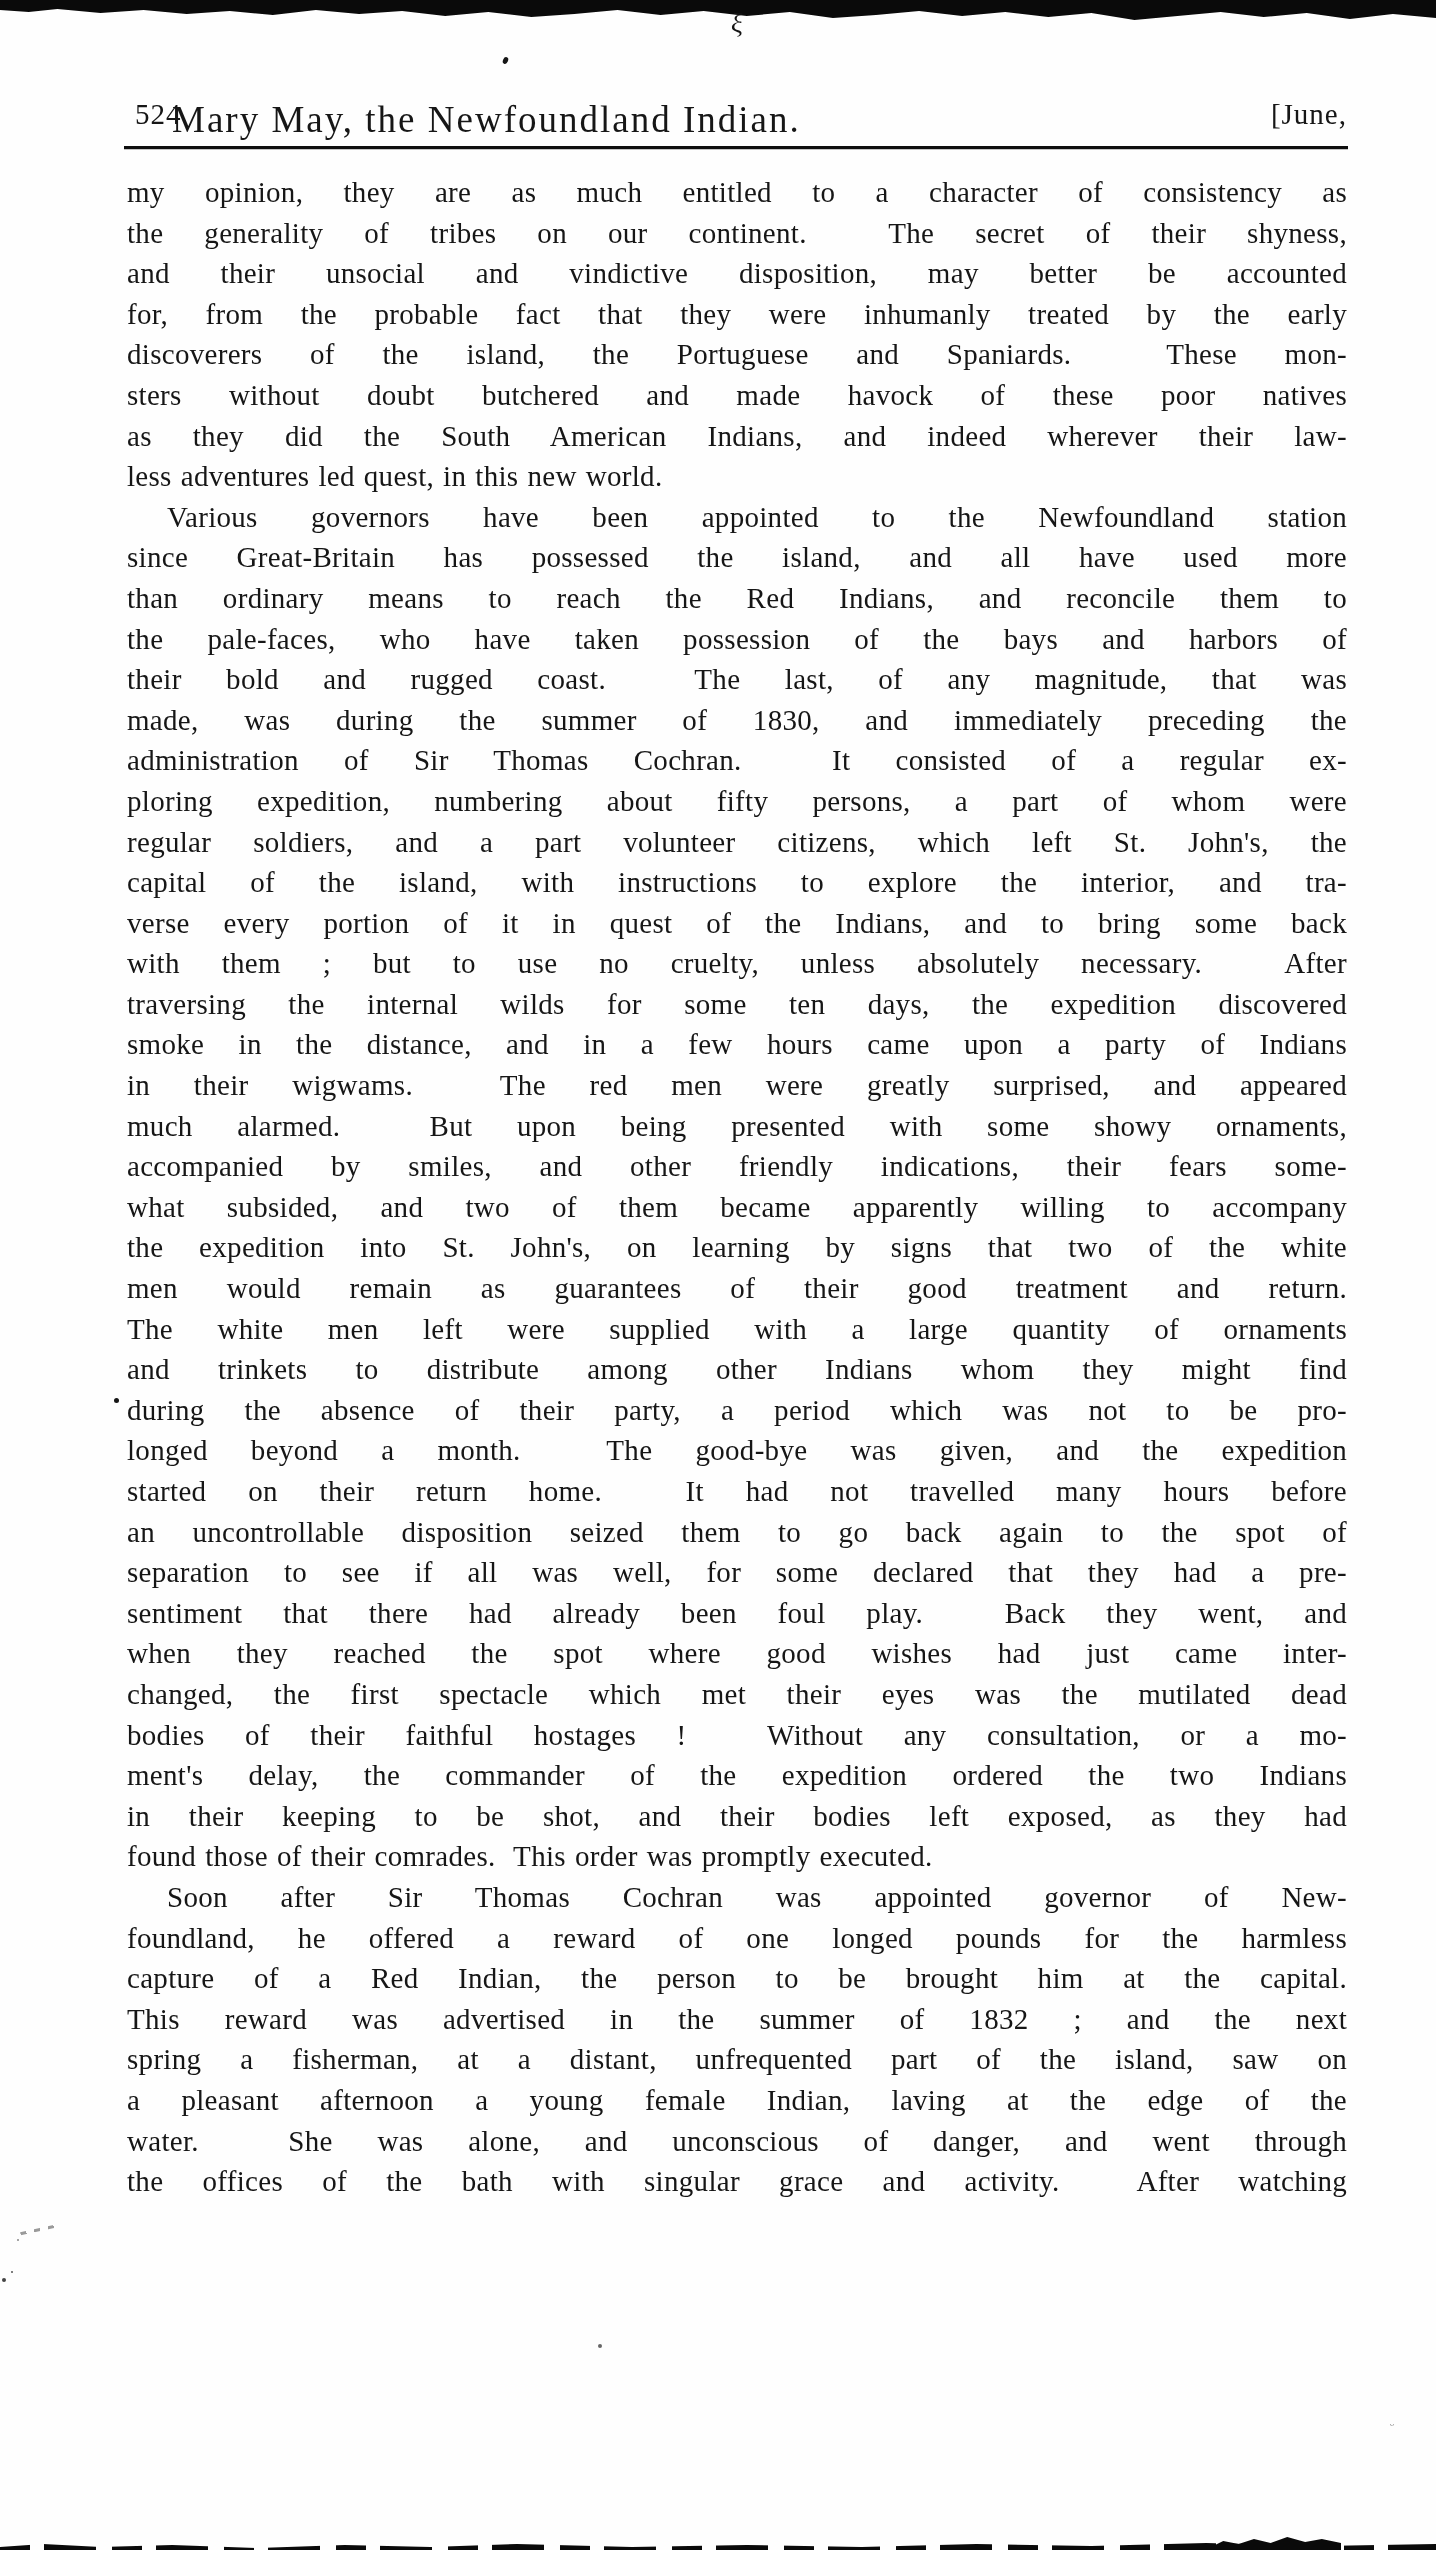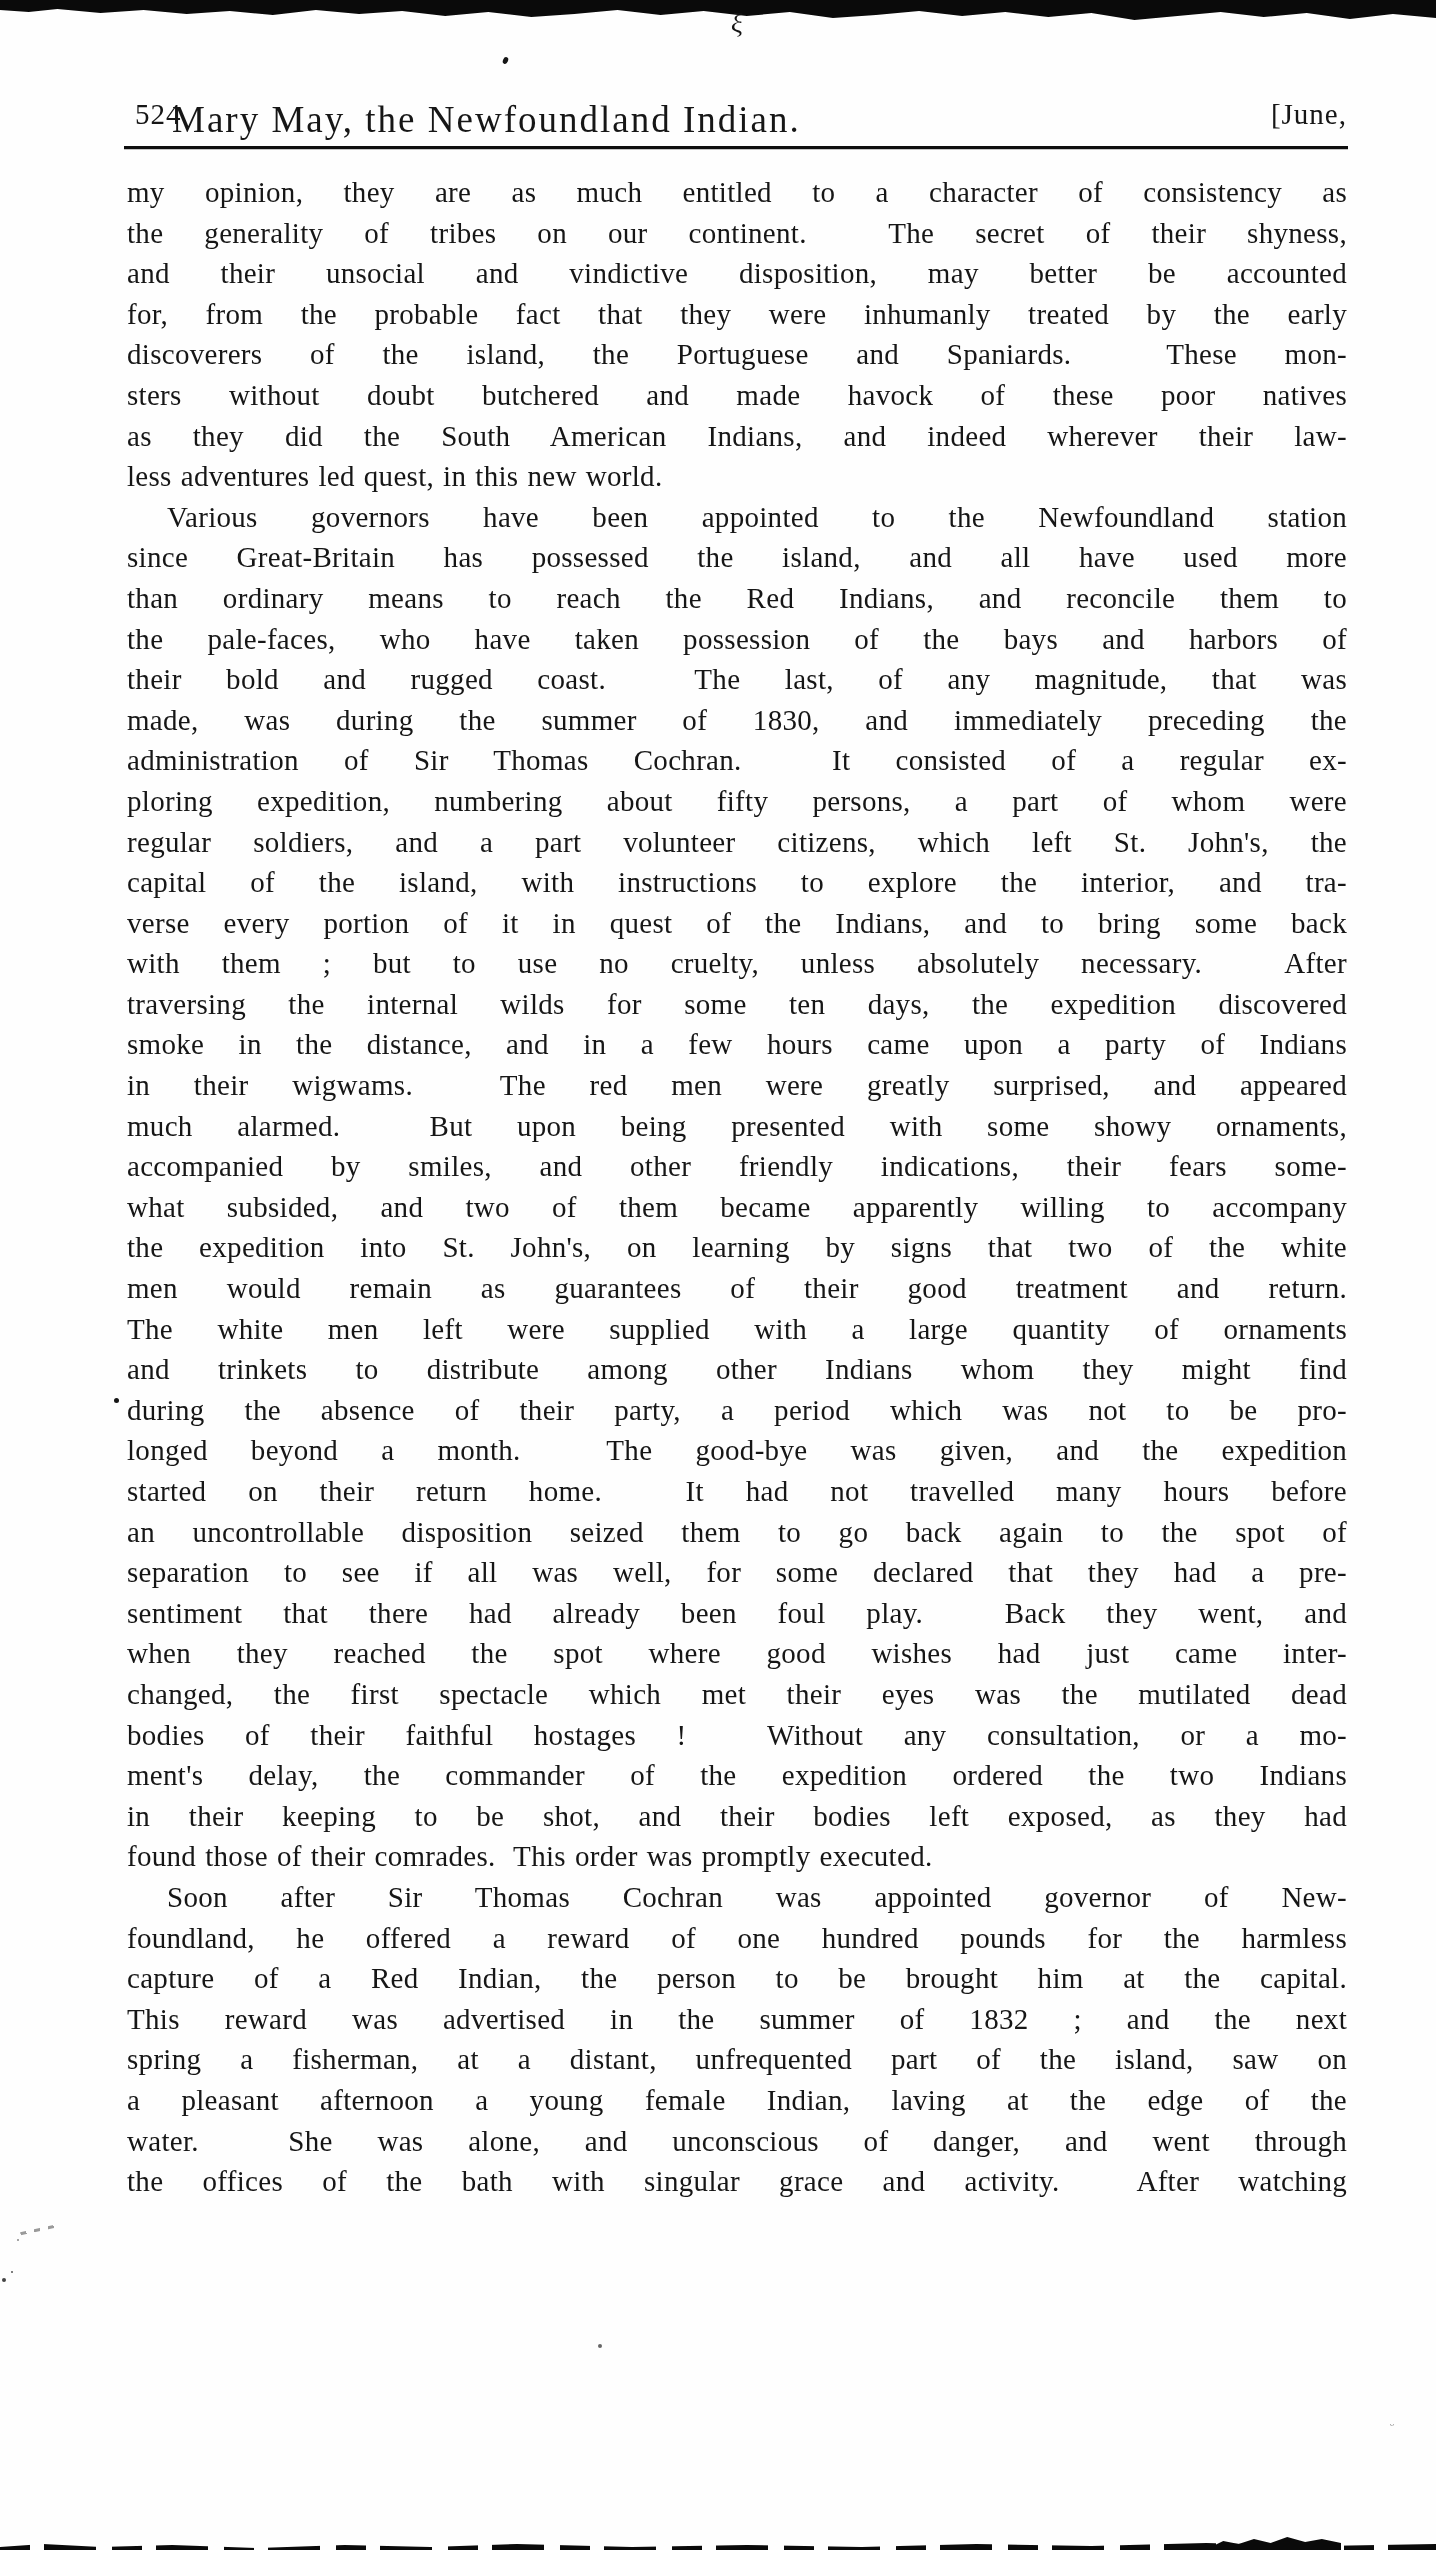--- a/index.html
+++ b/index.html
@@ -131,21 +131,21 @@
       <div class="line">an uncontrollable disposition seized them to go back again to the spot of</div>
       <div class="line">separation to see if all was well, for some declared that they had a pre-</div>
       <div class="line">sentiment that there had already been foul play.&nbsp; Back they went, and</div>
       <div class="line">when they reached the spot where good wishes had just came inter-</div>
       <div class="line">changed, the first spectacle which met their eyes was the mutilated dead</div>
       <div class="line">bodies of their faithful hostages !&nbsp; Without any consultation, or a mo-</div>
       <div class="line">ment's delay, the commander of the expedition ordered the two Indians</div>
       <div class="line">in their keeping to be shot, and their bodies left exposed, as they had</div>
       <div class="line no-just">found those of their comrades.&nbsp; This order was promptly executed.</div>
       <div class="line indent">Soon after Sir Thomas Cochran was appointed governor of New-</div>
-      <div class="line">foundland, he offered a reward of one hundred pounds for the harmless</div>
+      <div class="line">foundland, he offered a reward of one longed pounds for the harmless</div>
       <div class="line">capture of a Red Indian, the person to be brought him at the capital.</div>
       <div class="line">This reward was advertised in the summer of 1832 ; and the next</div>
       <div class="line">spring a fisherman, at a distant, unfrequented part of the island, saw on</div>
       <div class="line">a pleasant afternoon a young female Indian, laving at the edge of the</div>
       <div class="line">water.&nbsp; She was alone, and unconscious of danger, and went through</div>
       <div class="line">the offices of the bath with singular grace and activity.&nbsp; After watching</div>
     </div>
 
   <span class="ink top-blot">ξ</span>
   <span class="ink top-speck"></span>

